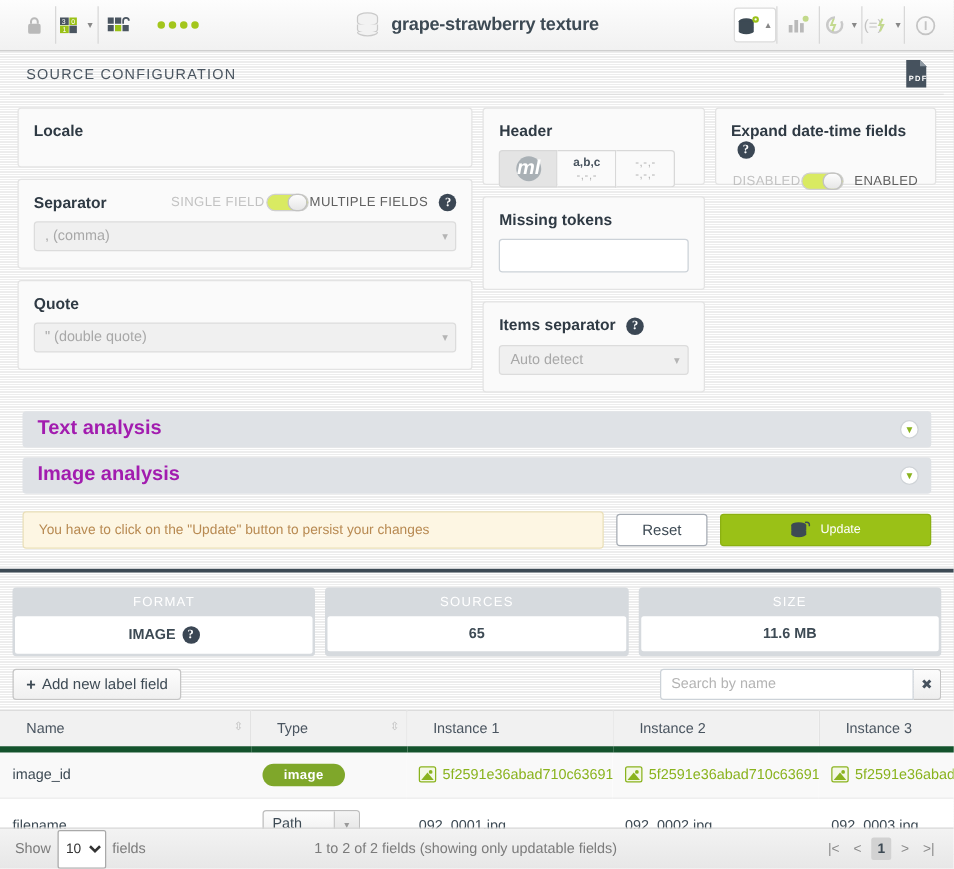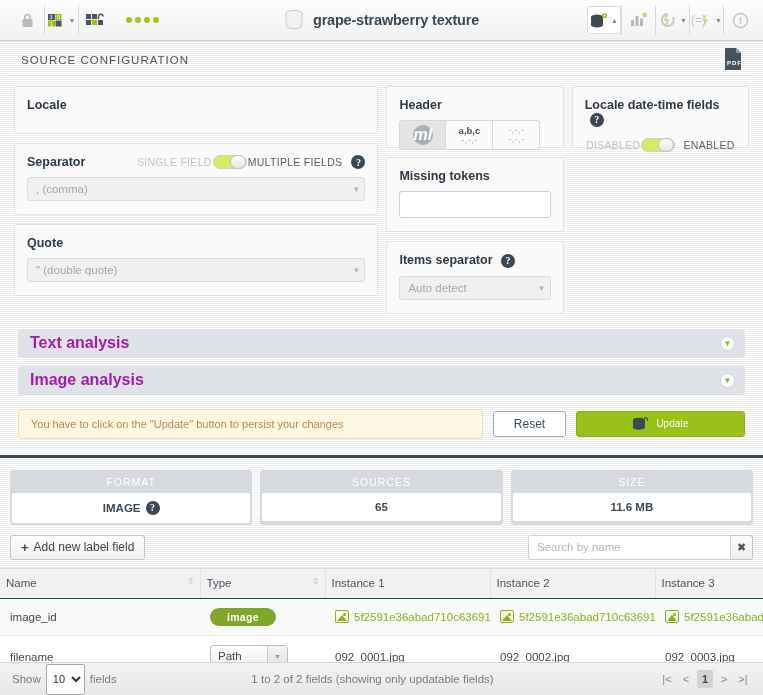--- a/index.html
+++ b/index.html
@@ -158,24 +158,24 @@
   }
   .search-in::placeholder { color:#b4b4b4; }
   .search-clr {
     width:22px;height:25px;background:linear-gradient(#fcfcfc,#eeeeee);border:1px solid #c5c5c5;border-left:none;
     border-radius:0 3px 3px 0; display:flex;align-items:center;justify-content:center;color:#46525e;font-size:11px;cursor:pointer;
   }
 
   
   table.grid { width:100%; border-collapse:collapse; background:#fff; table-layout:fixed; }
   table.grid th {
-    background:#f1f1f1; border-top:1px solid #dcdcdc; border-bottom:1px solid #14532d;
+    background:#f1f1f1; border-top:1px solid #dcdcdc; border-bottom:5px solid #14532d;
     border-right:1px solid #e2e2e2;
     font-size:11.5px; font-weight:normal; color:#4a5560; text-align:left;
-    padding:8px 6px; position:relative; height:30px;
+    padding:8px 21px; position:relative; height:30px;
   }
   table.grid th .sortic {
     position:absolute; right:5px; top:9px; font-size:9px; color:#bdbdbd; line-height:6px;
   }
   table.grid td {
     border-bottom:1px solid #eaeaea; padding:9px 10px; font-size:11.5px; color:#3d4a54;
     height:34px; overflow:hidden; white-space:nowrap;
   }
   tr.alt td { background:#f9f9f9; }
   .badge-img {
@@ -387,21 +387,21 @@
             <span>Items separator</span>
             <span class="helpdot" style="margin-left:5px">?</span>
           </span>
           <div class="select">Auto detect</div>
         </div>
       </div>
 
       <div class="col-right">
         <div class="card" style="height:62px">
           <span class="lbl">
-            <span>Locale date-time fields</span>
+            <span>Expand date-time fields</span>
             <span class="helpdot" style="margin-left:5px">?</span>
           </span>
           <div class="toggle-wrap" style="justify-content:center;padding-top:3px">
             <span class="tg-text tg-off">DISABLED</span>
             <span class="switch">
                 <span class="knob"></span>
               </span>
             <span class="tg-text tg-on" style="margin-left:7px">ENABLED</span>
           </div>
         </div>

